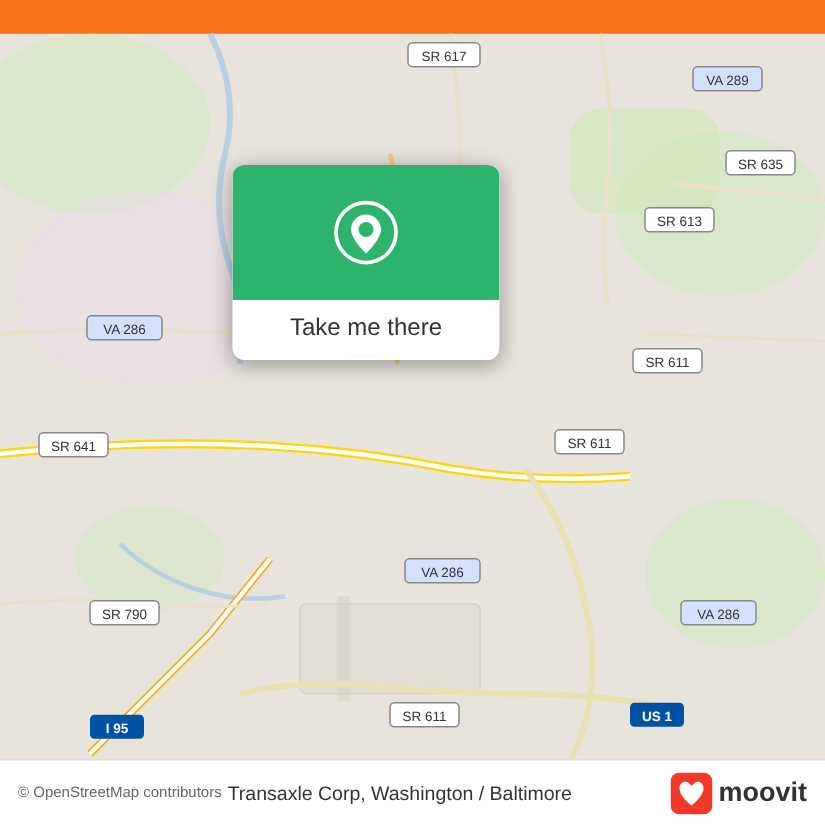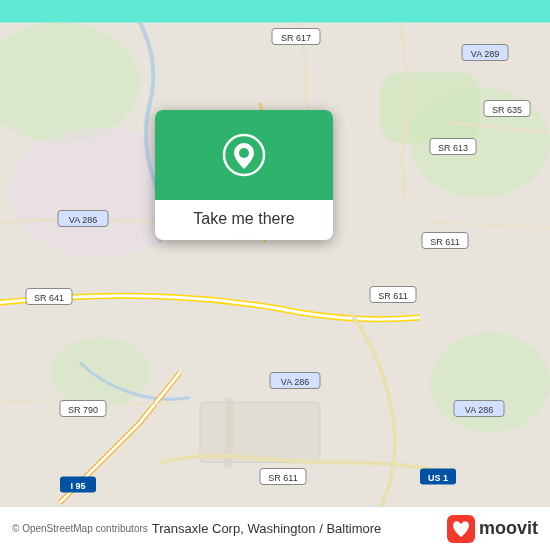--- a/index.html
+++ b/index.html
@@ -8,21 +8,21 @@
       height: 550px;
       overflow: hidden;
       font-family: Arial, sans-serif;
       position: relative;
     }
 
     #map-container {
       width: 550px;
       height: 550px;
       position: relative;
-      background-color: #5eead4;
+      background-color: #f97316;
     }
 
     
     .map-svg {
       position: absolute;
       top: 0;
       left: 0;
       width: 100%;
       height: 100%;
     }

